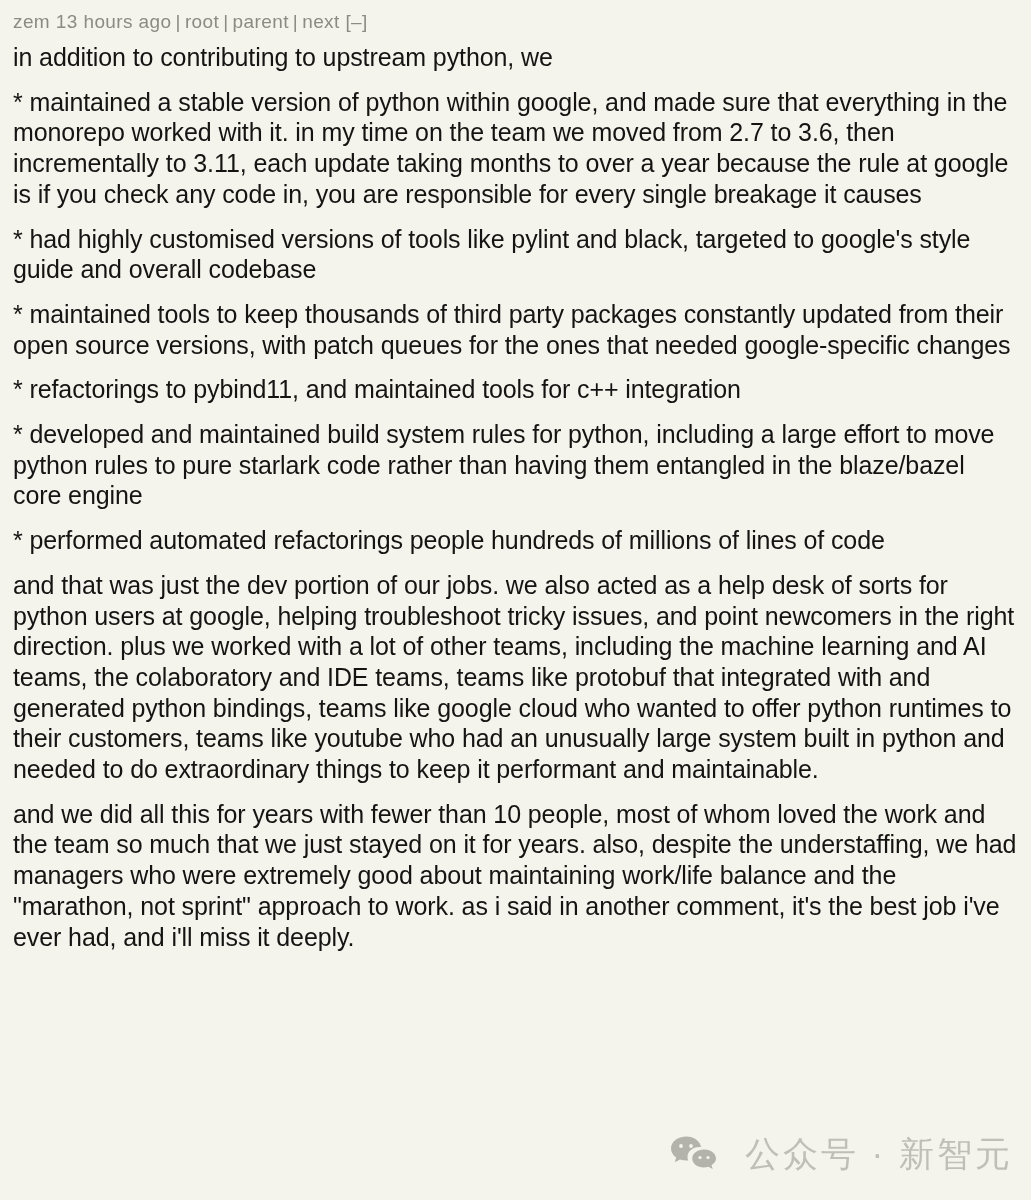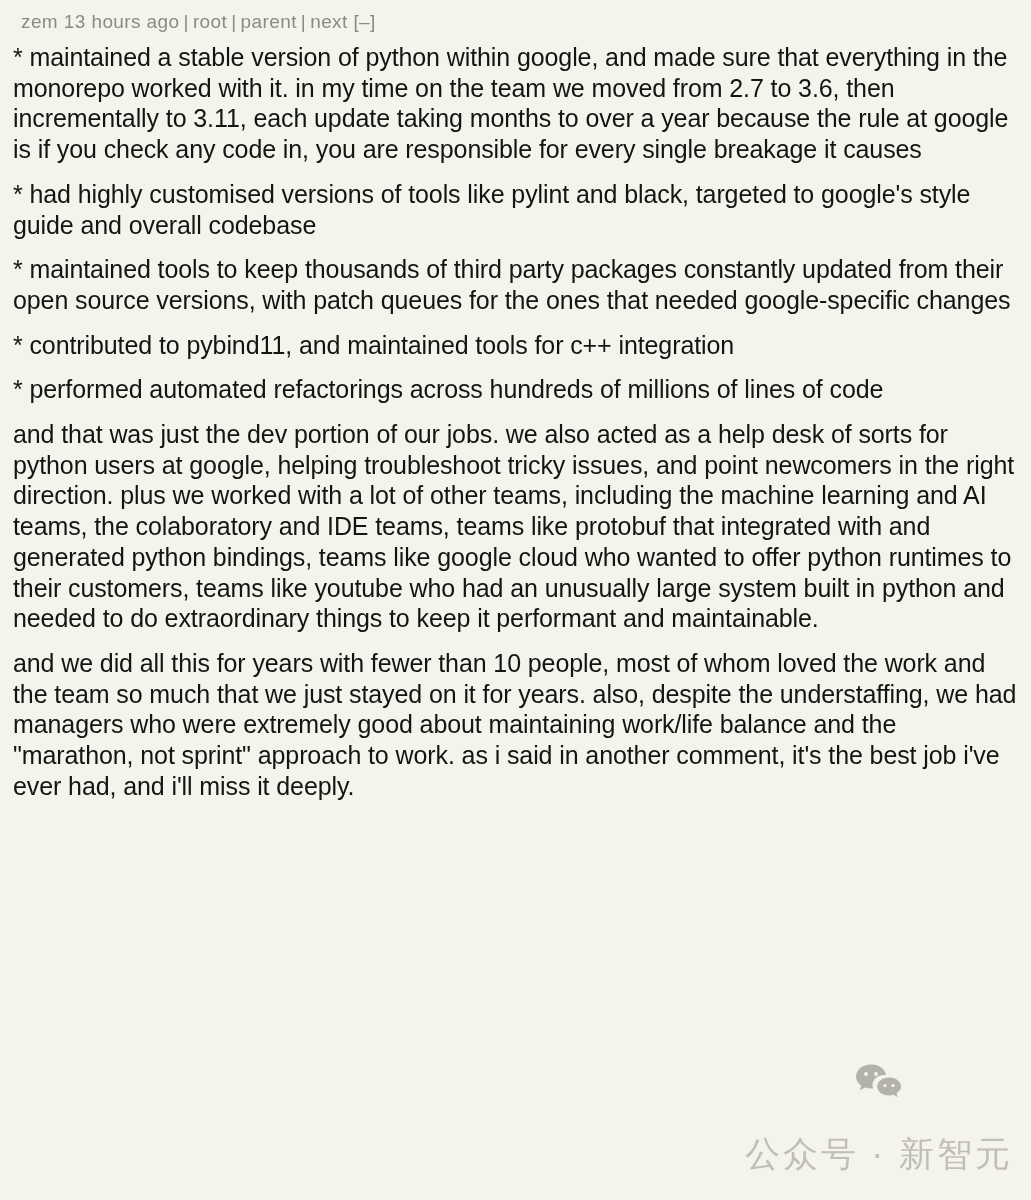--- a/index.html
+++ b/index.html
@@ -20,21 +20,20 @@
   }
   .comment {
     padding: 10px 12px 0 13px;
   }
   .comhead {
     font-size: 19px;
     letter-spacing: 0.4px;
     color: #8b8b84;
     line-height: 24px;
     white-space: nowrap;
-    margin-left: 8px;
   }
   .comhead a {
     color: #8b8b84;
     text-decoration: none;
     cursor: pointer;
   }
   .comhead .sep {
     padding: 0 4px;
   }
   .comment-text {
@@ -53,21 +52,20 @@
   }
   .watermark {
     position: absolute;
     right: 18px;
     bottom: 22px;
     display: flex;
     align-items: center;
     gap: 28px;
     opacity: 0.78;
     pointer-events: none;
-    flex-direction: column;
   }
   .watermark-text {
     font-size: 35px;
     color: #b2b1a9;
     letter-spacing: 3px;
     white-space: nowrap;
   }
   .wm-icon {
     width: 47px;
     height: 40px;
@@ -79,25 +77,27 @@
 
 <div class="page">
 
   <div class="comment">
 
     <div class="comhead">
       <a>zem</a><span> </span><a>13 hours ago</a><span class="sep">|</span><a>root</a><span class="sep">|</span><a>parent</a><span class="sep">|</span><a>next</a><span> </span><a>[–]</a>
     </div>
 
     <div class="comment-text">
+      <p>in addition to contributing to upstream python, we</p>
       <p>* maintained a stable version of python within google, and made sure that everything in the monorepo worked with it. in my time on the team we moved from 2.7 to 3.6, then incrementally to 3.11, each update taking months to over a year because the rule at google is if you check any code in, you are responsible for every single breakage it causes</p>
       <p>* had highly customised versions of tools like pylint and black, targeted to google's style guide and overall codebase</p>
       <p>* maintained tools to keep thousands of third party packages constantly updated from their open source versions, with patch queues for the ones that needed google-specific changes</p>
-      <p>* contributed to pybind11, and maintained tools for c++ integration</p>
-      <p>* performed automated refactorings across hundreds of millions of lines of code</p>
+      <p>* refactorings to pybind11, and maintained tools for c++ integration</p>
+      <p>* developed and maintained build system rules for python, including a large effort to move python rules to pure starlark code rather than having them entangled in the blaze/bazel core engine</p>
+      <p>* performed automated refactorings people hundreds of millions of lines of code</p>
       <p>and that was just the dev portion of our jobs. we also acted as a help desk of sorts for python users at google, helping troubleshoot tricky issues, and point newcomers in the right direction. plus we worked with a lot of other teams, including the machine learning and AI teams, the colaboratory and IDE teams, teams like protobuf that integrated with and generated python bindings, teams like google cloud who wanted to offer python runtimes to their customers, teams like youtube who had an unusually large system built in python and needed to do extraordinary things to keep it performant and maintainable.</p>
       <p>and we did all this for years with fewer than 10 people, most of whom loved the work and the team so much that we just stayed on it for years. also, despite the understaffing, we had managers who were extremely good about maintaining work/life balance and the "marathon, not sprint" approach to work. as i said in another comment, it's the best job i've ever had, and i'll miss it deeply.</p>
     </div>
 
   </div>
 
   <div class="watermark">
     <svg class="wm-icon" viewBox="0 0 47 40" xmlns="http://www.w3.org/2000/svg" aria-hidden="true">
 
       <path fill="#a3a29a" d="M16.5 1.5 C7.4 1.5 1 7 1 13.5 c0 3.7 2 6.9 5.2 9.1 l-1.4 4.6 5.2-2.6 c2 .6 4.2 1 6.5 1 .6 0 1.2 0 1.8-.1 -.5-1.1-.8-2.3-.8-3.6 0-5.6 5.3-10 11.8-10 .6 0 1.2 0 1.8.1 C29.9 6 23.9 1.5 16.5 1.5 Z"></path>

